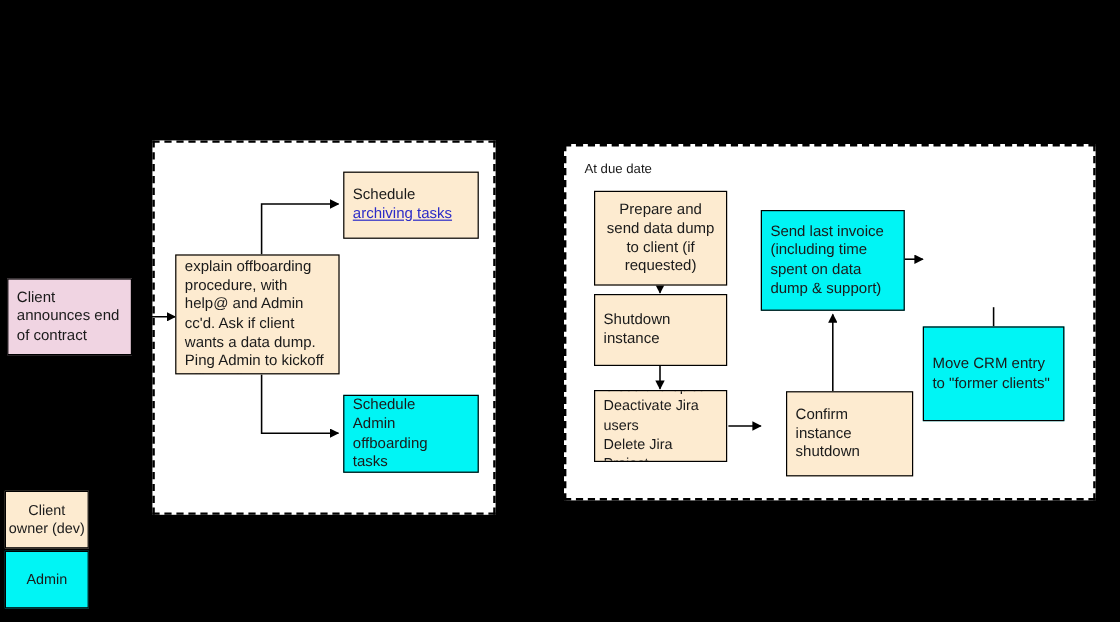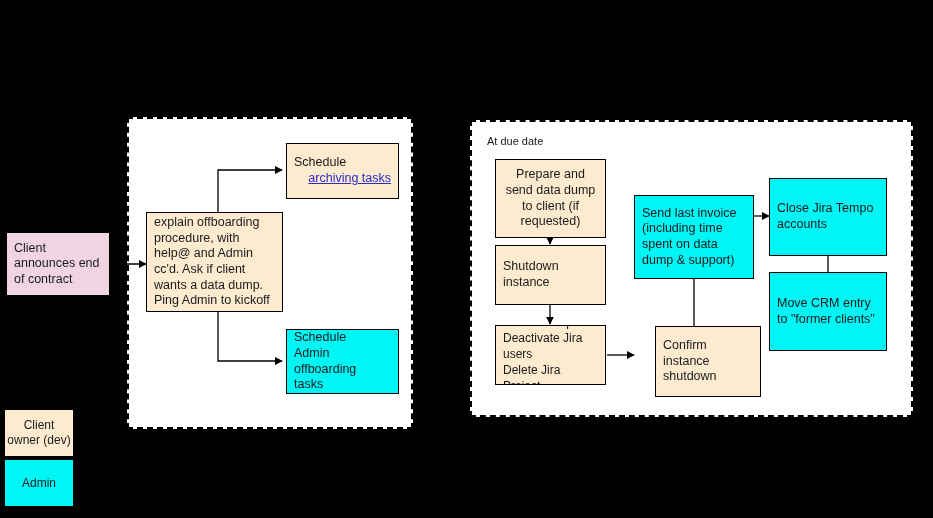--- a/index.html
+++ b/index.html
@@ -48,21 +48,20 @@
   .fill-cyan   { background: #00f5f5; }
   .fill-pink   { background: #f0d4e2; }
 
   .pad-left  { padding: 0 7px; text-align: left; }
 
   .small-text { font-size: 12px; line-height: 1.32; }
 
   .link-text {
     color: #2b2bc8;
     text-decoration: underline;
-    text-align: right;
   }
 
   svg.edges {
     position: absolute;
     left: 0; top: 0;
     width: 933px;
     height: 518px;
     pointer-events: none;
     overflow: visible;
   }
@@ -152,27 +151,24 @@
 Deactivate Jira users
 Delete Jira Project</span>
   </div>
 
   <div class="node fill-cream pad-left" style="left:655px; top:326px; width:106px; height:71px;">
     <span class="node-text">Confirm
 instance
 shutdown</span>
   </div>
 
-  <div class="node fill-cyan pad-left" style="left:634px; top:175px; width:120px; height:84px;margin-top:20px;">
+  <div class="node fill-cyan pad-left" style="left:634px; top:175px; width:120px; height:84px;">
     <span class="node-text">Send last invoice (including time spent on data dump &amp; support)</span>
   </div>
 
-  <div class="node fill-cyan pad-left" style="left:769px; top:178px; width:118px; height:78px;">
-    <span class="node-text">Close Jira Tempo accounts</span>
-  </div>
 
   <div class="node fill-cyan pad-left" style="left:769px; top:272px; width:118px; height:79px;">
     <span class="node-text">Move CRM entry to "former clients"</span>
   </div>
 
   <div class="legend-item fill-cream" style="left:4px; top:409px; width:70px; height:48px;">
     <span>Client
 owner (dev)</span>
   </div>
 

